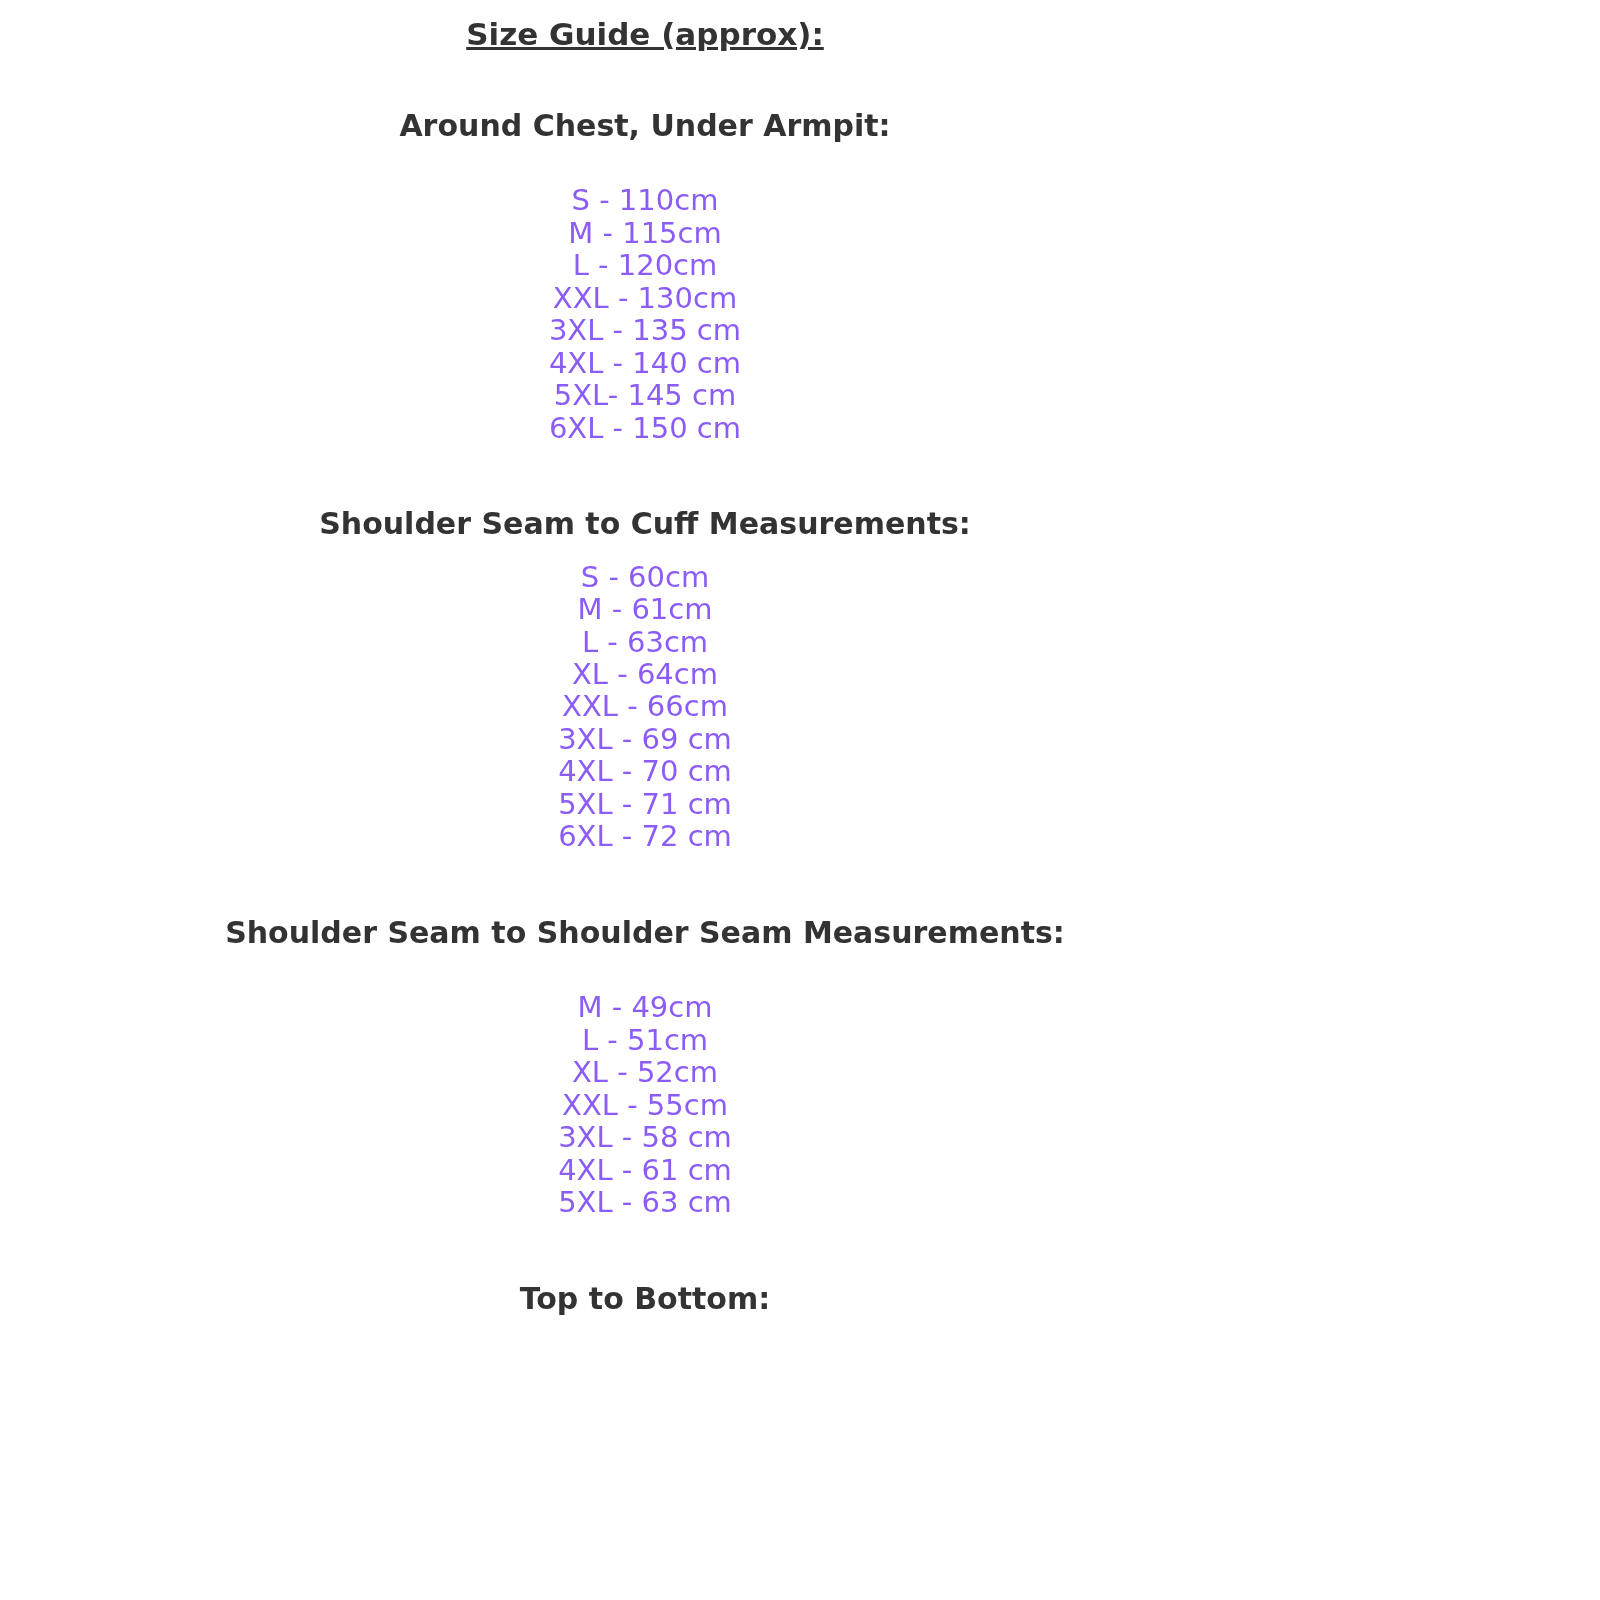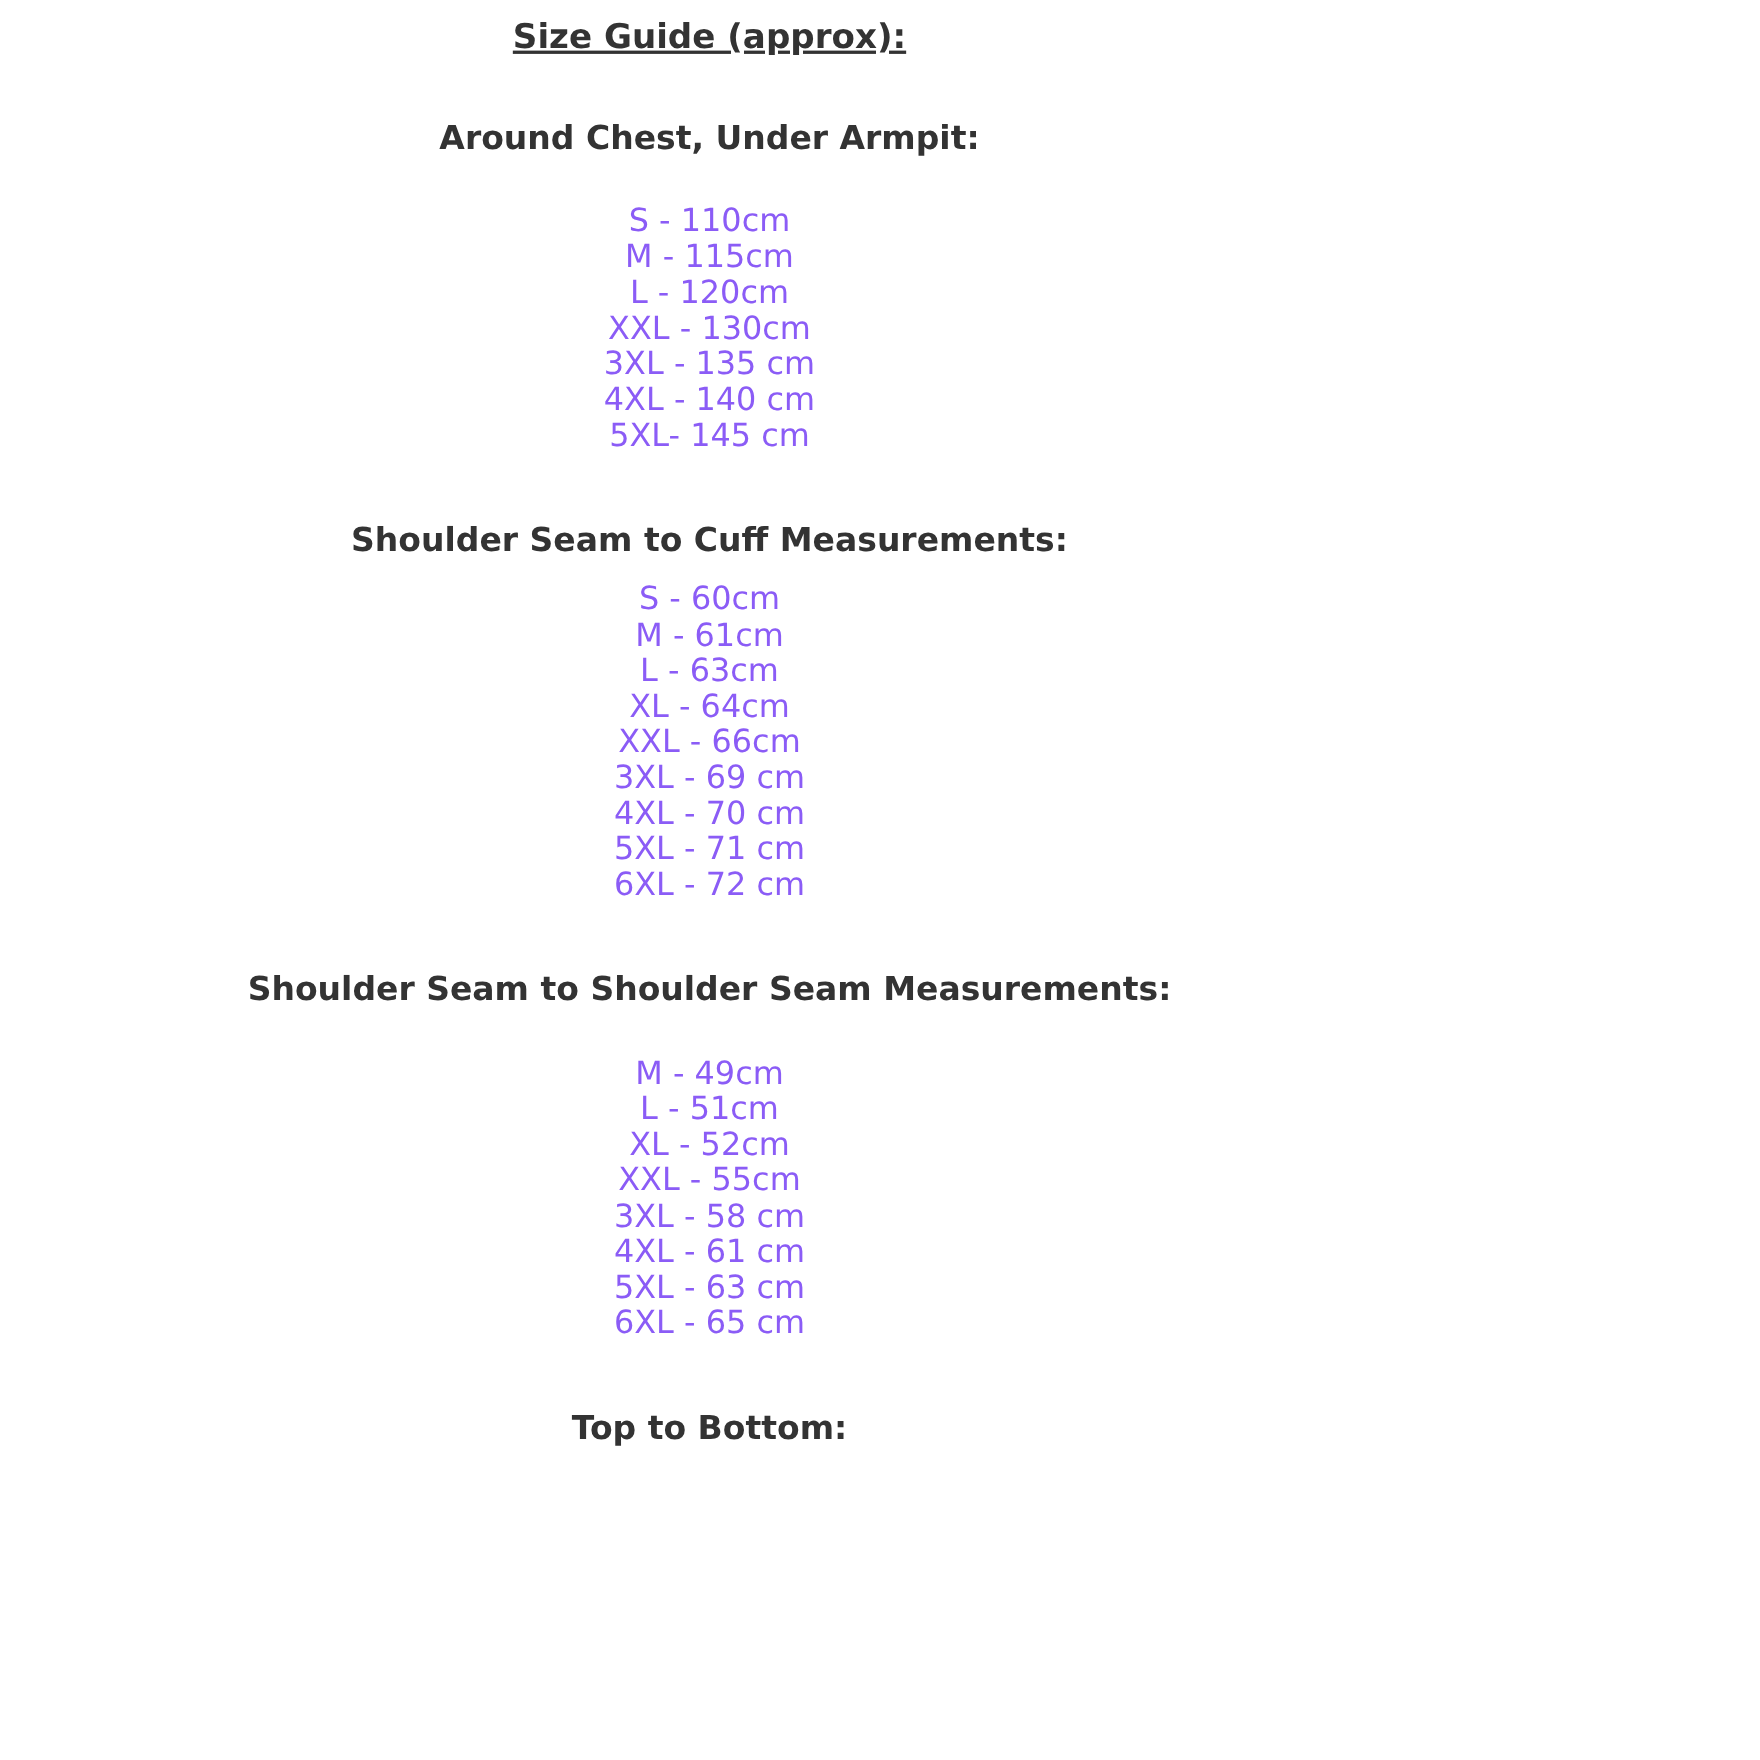--- a/index.html
+++ b/index.html
@@ -65,20 +65,21 @@
     <div class="section-heading">Around Chest, Under Armpit:</div>
     <div class="gap-sm"></div>
     <div class="rows">
       <div class="row">S - 110cm</div>
       <div class="row">M - 115cm</div>
       <div class="row">L - 120cm</div>
       <div class="row">XXL - 130cm</div>
       <div class="row">3XL - 135 cm</div>
       <div class="row">4XL - 140 cm</div>
       <div class="row">5XL- 145 cm</div>
+      <div class="row">6XL - 150 cm</div>
     </div>
   </div>
 
   <div class="gap-lg"></div>
 
   <div class="section">
     <div class="section-heading">Shoulder Seam to Cuff Measurements:</div>
     <div class="rows">
       <div class="row">S - 60cm</div>
       <div class="row">M - 61cm</div>
@@ -98,21 +99,20 @@
     <div class="section-heading">Shoulder Seam to Shoulder Seam Measurements:</div>
     <div class="gap-sm"></div>
     <div class="rows">
       <div class="row">M - 49cm</div>
       <div class="row">L - 51cm</div>
       <div class="row">XL - 52cm</div>
       <div class="row">XXL - 55cm</div>
       <div class="row">3XL - 58 cm</div>
       <div class="row">4XL - 61 cm</div>
       <div class="row">5XL - 63 cm</div>
-      <div class="row">6XL - 65 cm</div>
     </div>
   </div>
 
   <div class="gap-lg"></div>
 
   <div class="section">
     <div class="section-heading">Top to Bottom:</div>
   </div>
 
 </div>

